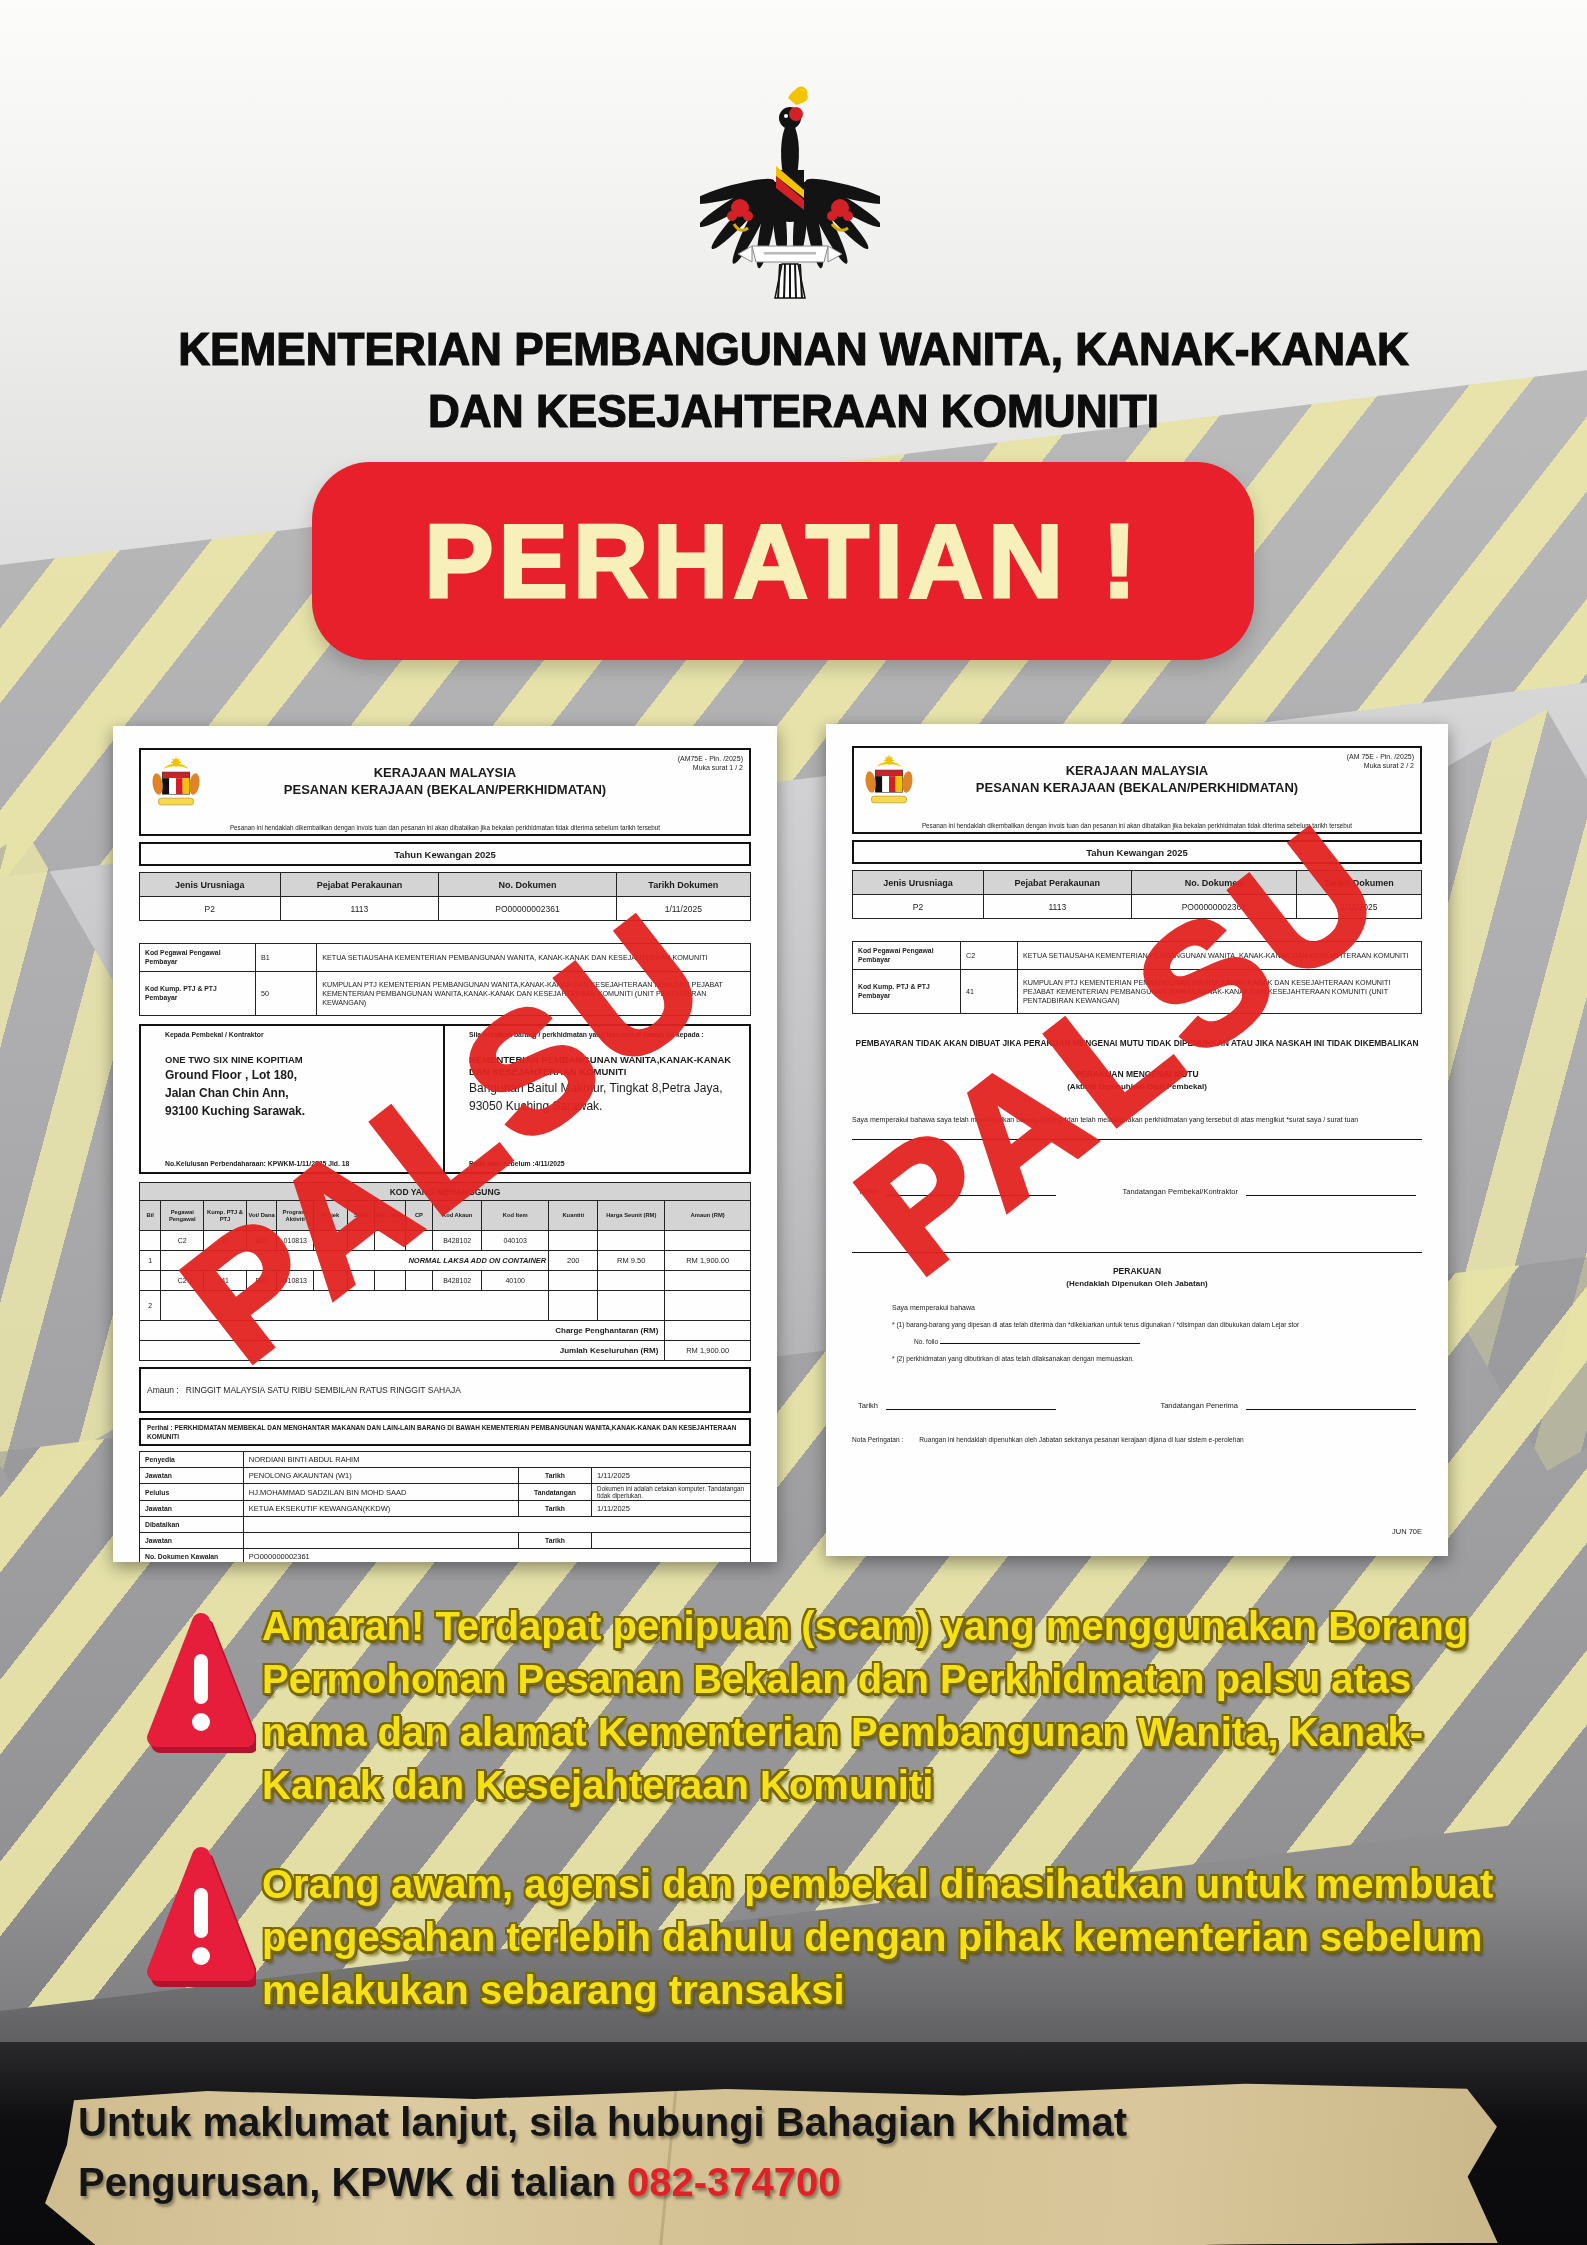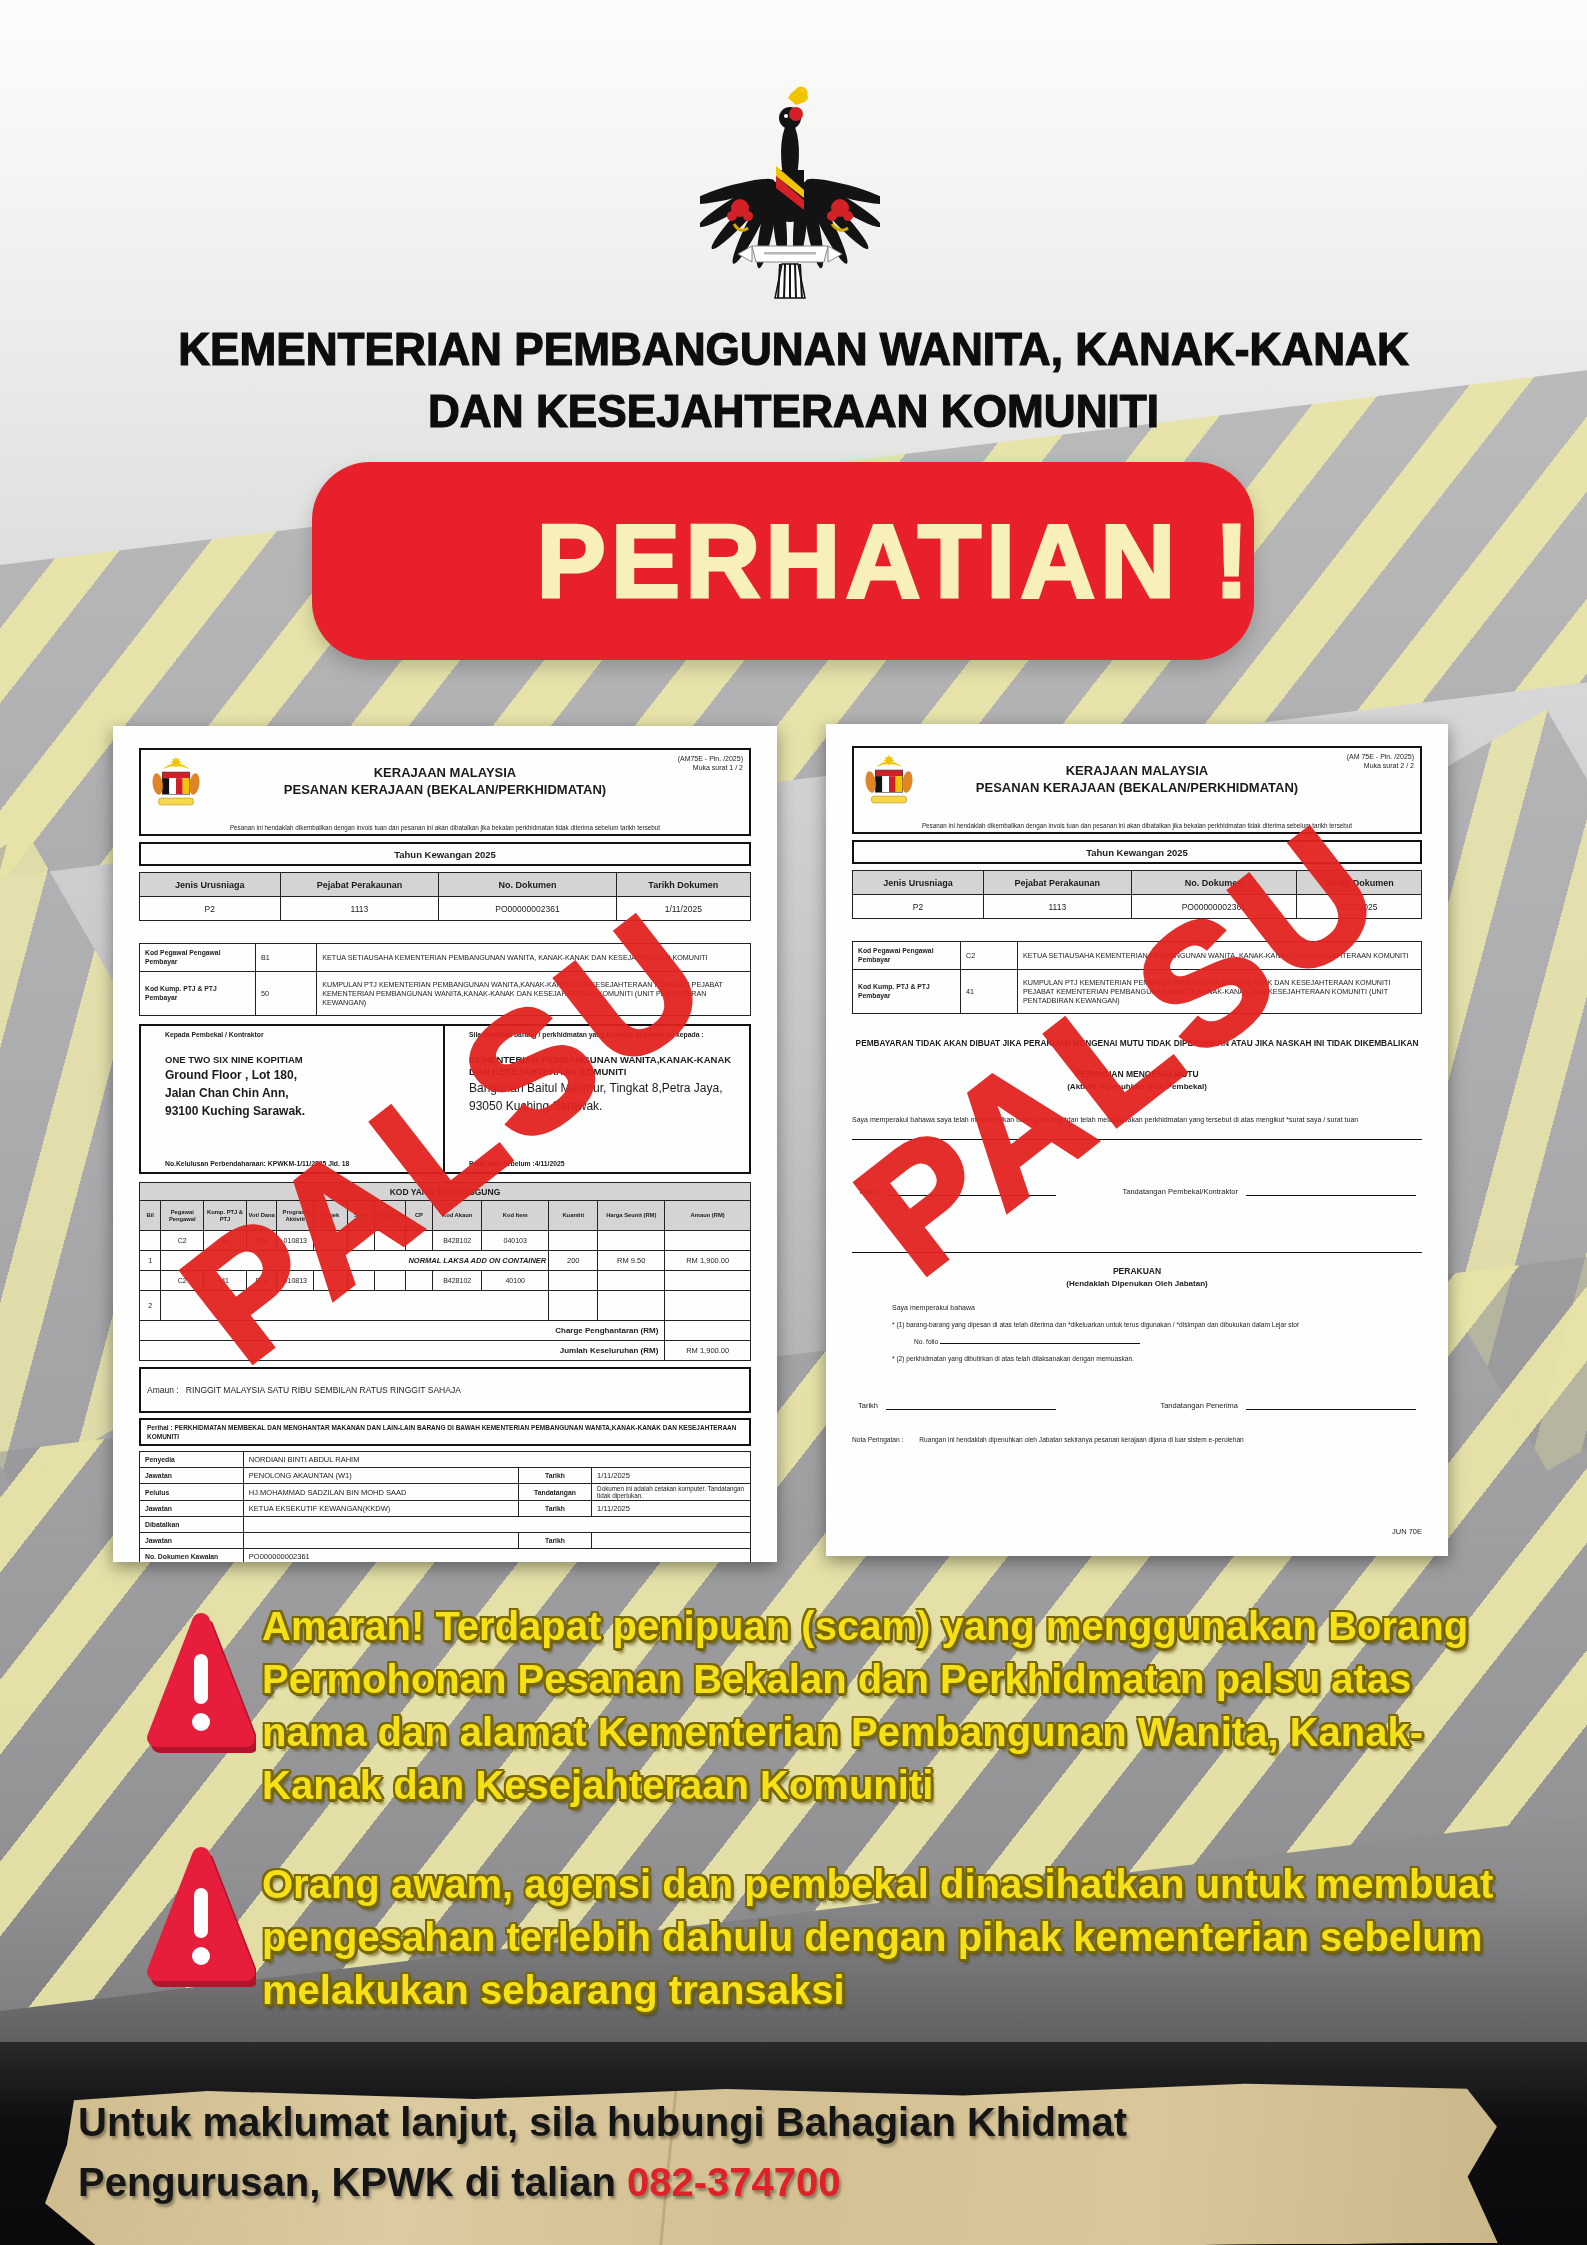--- a/index.html
+++ b/index.html
@@ -16,21 +16,21 @@
   .band-l{left:-150px;top:880px;width:340px;height:560px;transform:rotate(-30deg);opacity:.9;}
   .band-r{right:-150px;top:760px;width:380px;height:660px;transform:rotate(-30deg);opacity:.9;}
   .band-c{left:-90px;top:1355px;width:1790px;height:555px;transform:rotate(-7deg);}
 
   .crest{position:absolute;left:700px;top:78px;z-index:5;}
   .ministry{position:absolute;left:0;right:0;top:318px;z-index:5;text-align:center;color:#0d0d0d;}
   .m-line{font-size:46px;font-weight:bold;line-height:62px;transform:scaleX(.96);
           -webkit-text-stroke:1.2px #0d0d0d;}
 
   .banner{position:absolute;left:312px;top:462px;width:942px;height:198px;z-index:6;
-    background:#e8202b;border-radius:58px;display:flex;align-items:center;justify-content:flex-end;
+    background:#e8202b;border-radius:58px;display:flex;align-items:center;justify-content:center;
     box-shadow:0 8px 18px rgba(0,0,0,.18);}
   .banner span{font-size:104px;font-weight:bold;color:#f7f0ba;letter-spacing:5px;
     -webkit-text-stroke:3px #f7f0ba;}
 
   .doc{position:absolute;z-index:5;background:#fefefe;color:#1b1b1b;overflow:hidden;
        box-shadow:0 5px 16px rgba(0,0,0,.4);}
   .doc1{left:113px;top:726px;width:664px;height:836px;padding:22px 26px;}
   .doc2{left:826px;top:724px;width:622px;height:832px;padding:22px 26px;}
   .hbox{position:relative;border:2px solid #111;height:88px;}
   .crest-my{position:absolute;left:10px;top:6px;}

